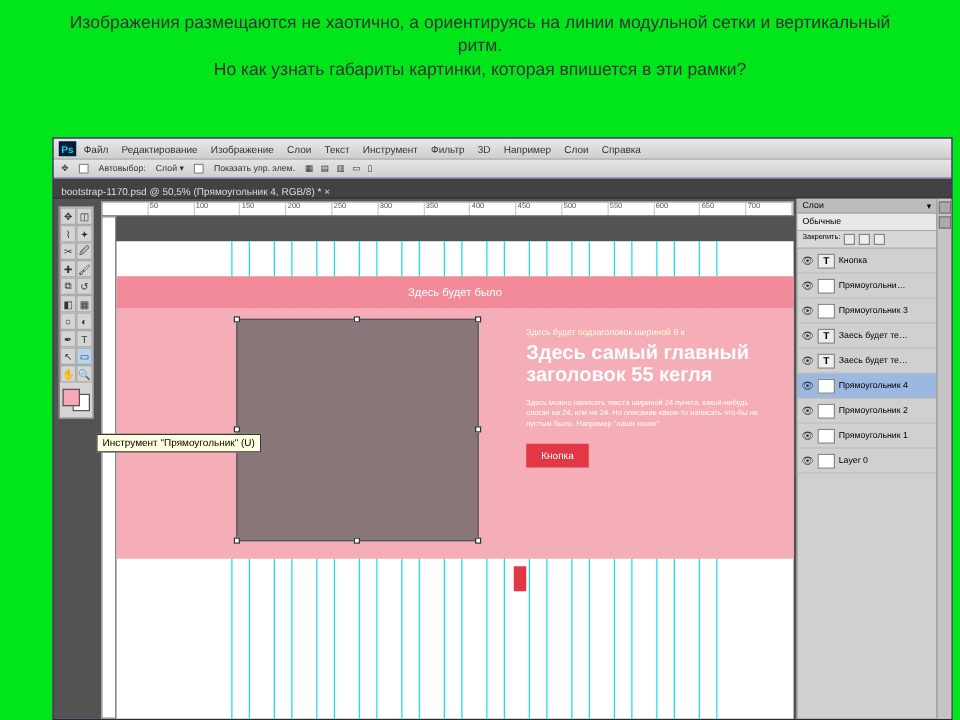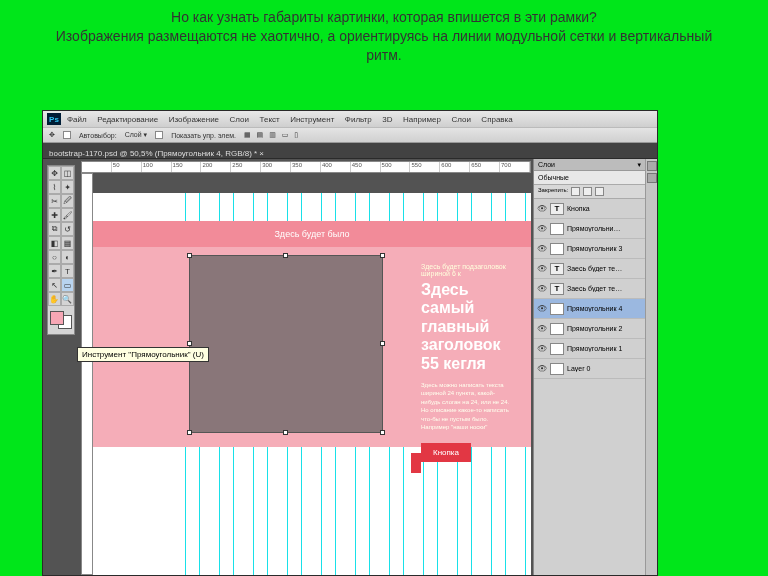--- a/index.html
+++ b/index.html
@@ -1,18 +1,18 @@
 <!DOCTYPE html>
 <html><head>
 <meta charset="utf-8">
 <style>
   *{box-sizing:border-box;margin:0;padding:0;font-family:Arial,sans-serif}
   body{width:768px;height:576px;background:#00e61a;overflow:hidden}
   .slide-text{text-align:center;padding:8px 40px 6px;color:#333;font-size:14px;line-height:1.35}
-  .ps-window{position:absolute;left:42px;top:110px;width:616px;height:466px;background:#8b5cf6;border:1px solid #2a2a2a}
+  .ps-window{position:absolute;left:42px;top:110px;width:720px;height:466px;background:#8b5cf6;border:1px solid #2a2a2a}
   .ps-titlebar{height:16px;background:linear-gradient(#e8e8e8,#cfcfcf);display:flex;align-items:center;padding:0 4px;font-size:9px;color:#333}
   .ps-logo{width:14px;height:12px;background:#001d36;color:#31c5f4;font-weight:bold;font-size:8px;display:flex;align-items:center;justify-content:center;margin-right:6px}
   .ps-menu span{margin-right:8px;font-size:8px}
   .ps-options{height:16px;background:linear-gradient(#e4e4e4,#d0d0d0);border-top:1px solid #bbb;border-bottom:1px solid #999;display:flex;align-items:center;padding:0 6px;gap:8px;font-size:7px;color:#333}
   .chk{width:8px;height:8px;border:1px solid #888;background:#fff;display:inline-block;vertical-align:middle}
   .ps-tab{height:16px;background:#424242;display:flex;align-items:flex-end;padding:0 6px;font-size:8px;color:#ddd;border-bottom:1px solid #2a2a2a}
   .ps-body{position:absolute;top:48px;bottom:0;left:0;right:0;background:#535353}
   .toolbox{position:absolute;left:4px;top:6px;width:28px;background:#d4d4d4;border:1px solid #888}
   .toolrow{display:flex}
   .tool{width:14px;height:14px;border:1px solid #aaa;background:#d4d4d4;display:flex;align-items:center;justify-content:center;font-size:8px;color:#333;cursor:pointer}
@@ -50,22 +50,22 @@
   .layer.sel{background:#9bb8e0}
   .eye{width:10px;height:10px;color:#333;font-size:8px;display:flex;align-items:center;justify-content:center}
   .thumb{width:14px;height:12px;background:#fff;border:1px solid #888}
   .thumb.t{font-size:8px;font-weight:bold;display:flex;align-items:center;justify-content:center;background:#eee}
   .lname{font-size:7px;white-space:nowrap;overflow:hidden;text-overflow:ellipsis;flex:1}
 </style>
 </head>
 <body>
 
 <div class="slide-text">
+  <div>Изображения размещаются не хаотично, а ориентируясь на линии модульной сетки и вертикальный ритм.</div>
   <div>Но как узнать габариты картинки, которая впишется в эти рамки?</div>
-  <div>Изображения размещаются не хаотично, а ориентируясь на линии модульной сетки и вертикальный ритм.</div>
 </div>
 
 <div class="ps-window">
   <div class="ps-titlebar">
     <div class="ps-logo">Ps</div>
     <div class="ps-menu">
       <span>Файл</span>
       <span>Редактирование</span>
       <span>Изображение</span>
       <span>Слои</span>

